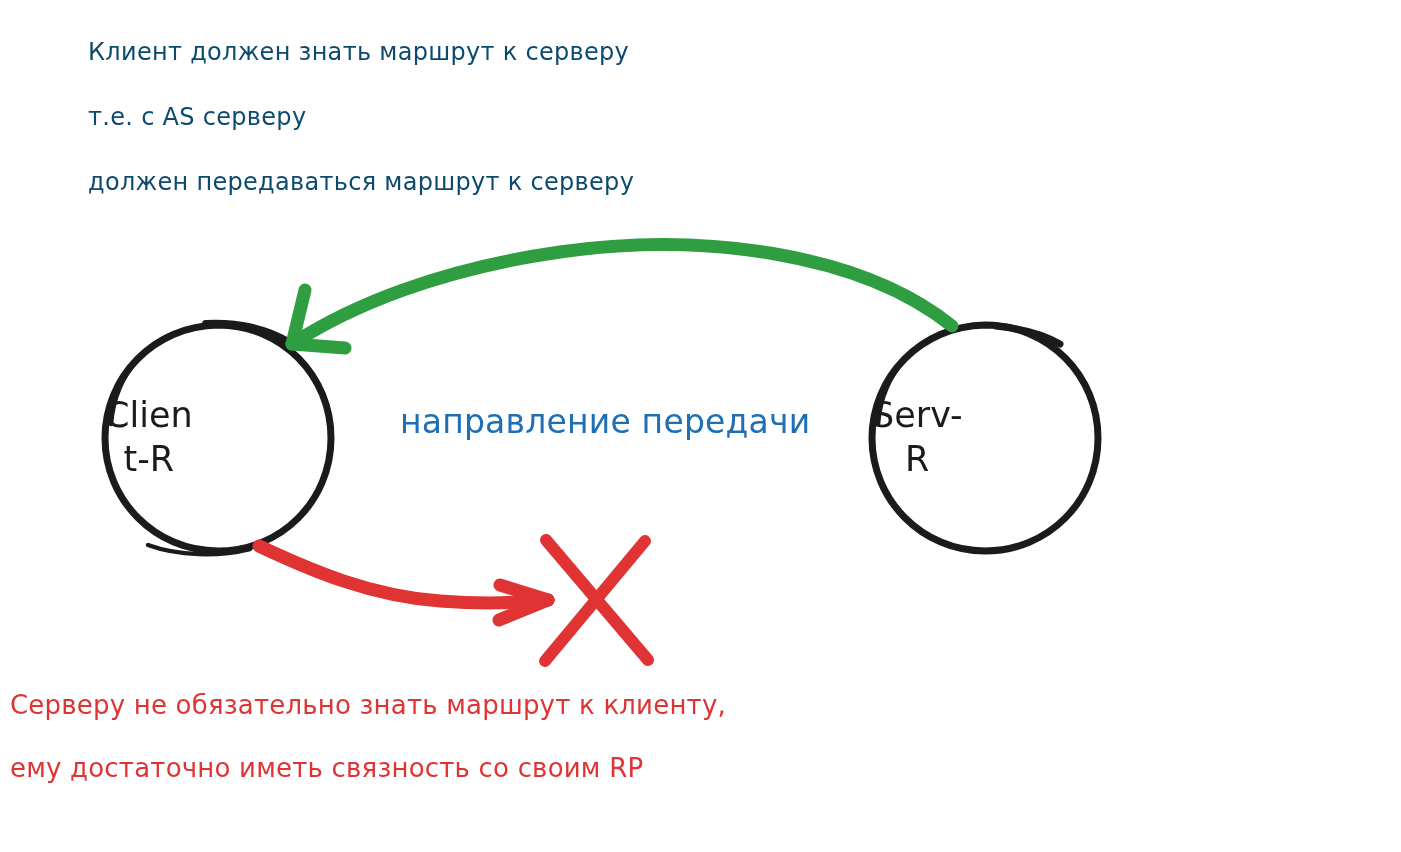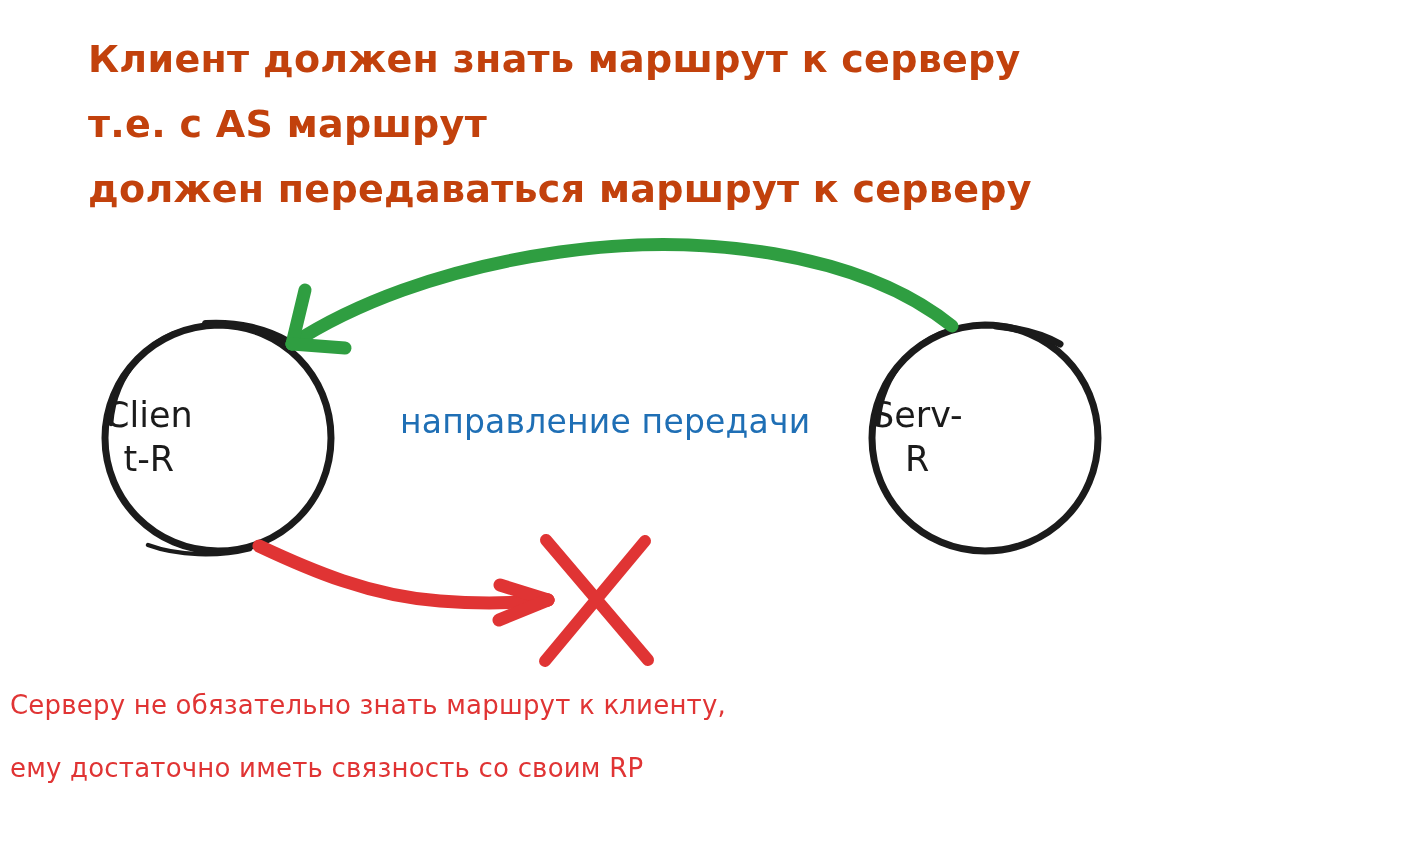--- a/index.html
+++ b/index.html
@@ -26,24 +26,24 @@
     width: 1401px;
     height: 852px;
   }
   .txt {
     position: absolute;
     white-space: pre;
     font-family: "DejaVu Sans", sans-serif;
     line-height: 1.0;
   }
   .green-note {
-    color: #c2410c;
-    font-size: 38px;
+    color: #0c4a6e;
+    font-size: 24px;
     letter-spacing: 0.3px;
-    font-weight: 700;
+    font-weight: 400;
   }
   .red-note {
     color: #e03434;
     font-size: 26px;
     letter-spacing: 0.2px;
     font-weight: 400;
   }
   .blue-note {
     color: #1f6fb5;
     font-size: 33px;
@@ -111,21 +111,21 @@
       <path d="M 548 600 L 499 620" fill="none" stroke="#e03434" stroke-width="13" stroke-linecap="round"></path>
     </g>
 
     <g>
       <path d="M 546 540 L 648 660" fill="none" stroke="#e03434" stroke-width="12" stroke-linecap="round"></path>
       <path d="M 645 541 L 545 661" fill="none" stroke="#e03434" stroke-width="12" stroke-linecap="round"></path>
     </g>
   </svg>
 
   <div class="txt green-note" style="left:88px; top:40px;">Клиент должен знать маршрут к серверу</div>
-  <div class="txt green-note" style="left:88px; top:105px;">т.е. с AS маршрут</div>
+  <div class="txt green-note" style="left:88px; top:105px;">т.е. с AS серверу</div>
   <div class="txt green-note" style="left:88px; top:170px;">должен передаваться маршрут к серверу</div>
 
   <div class="node" style="left:105px; top:325px; width:226px; height:226px;">
     <div class="node-label">
       <div>Clien</div>
       <div>t-R</div>
     </div>
   </div>
 
   <div class="node" style="left:872px; top:325px; width:226px; height:226px;">

